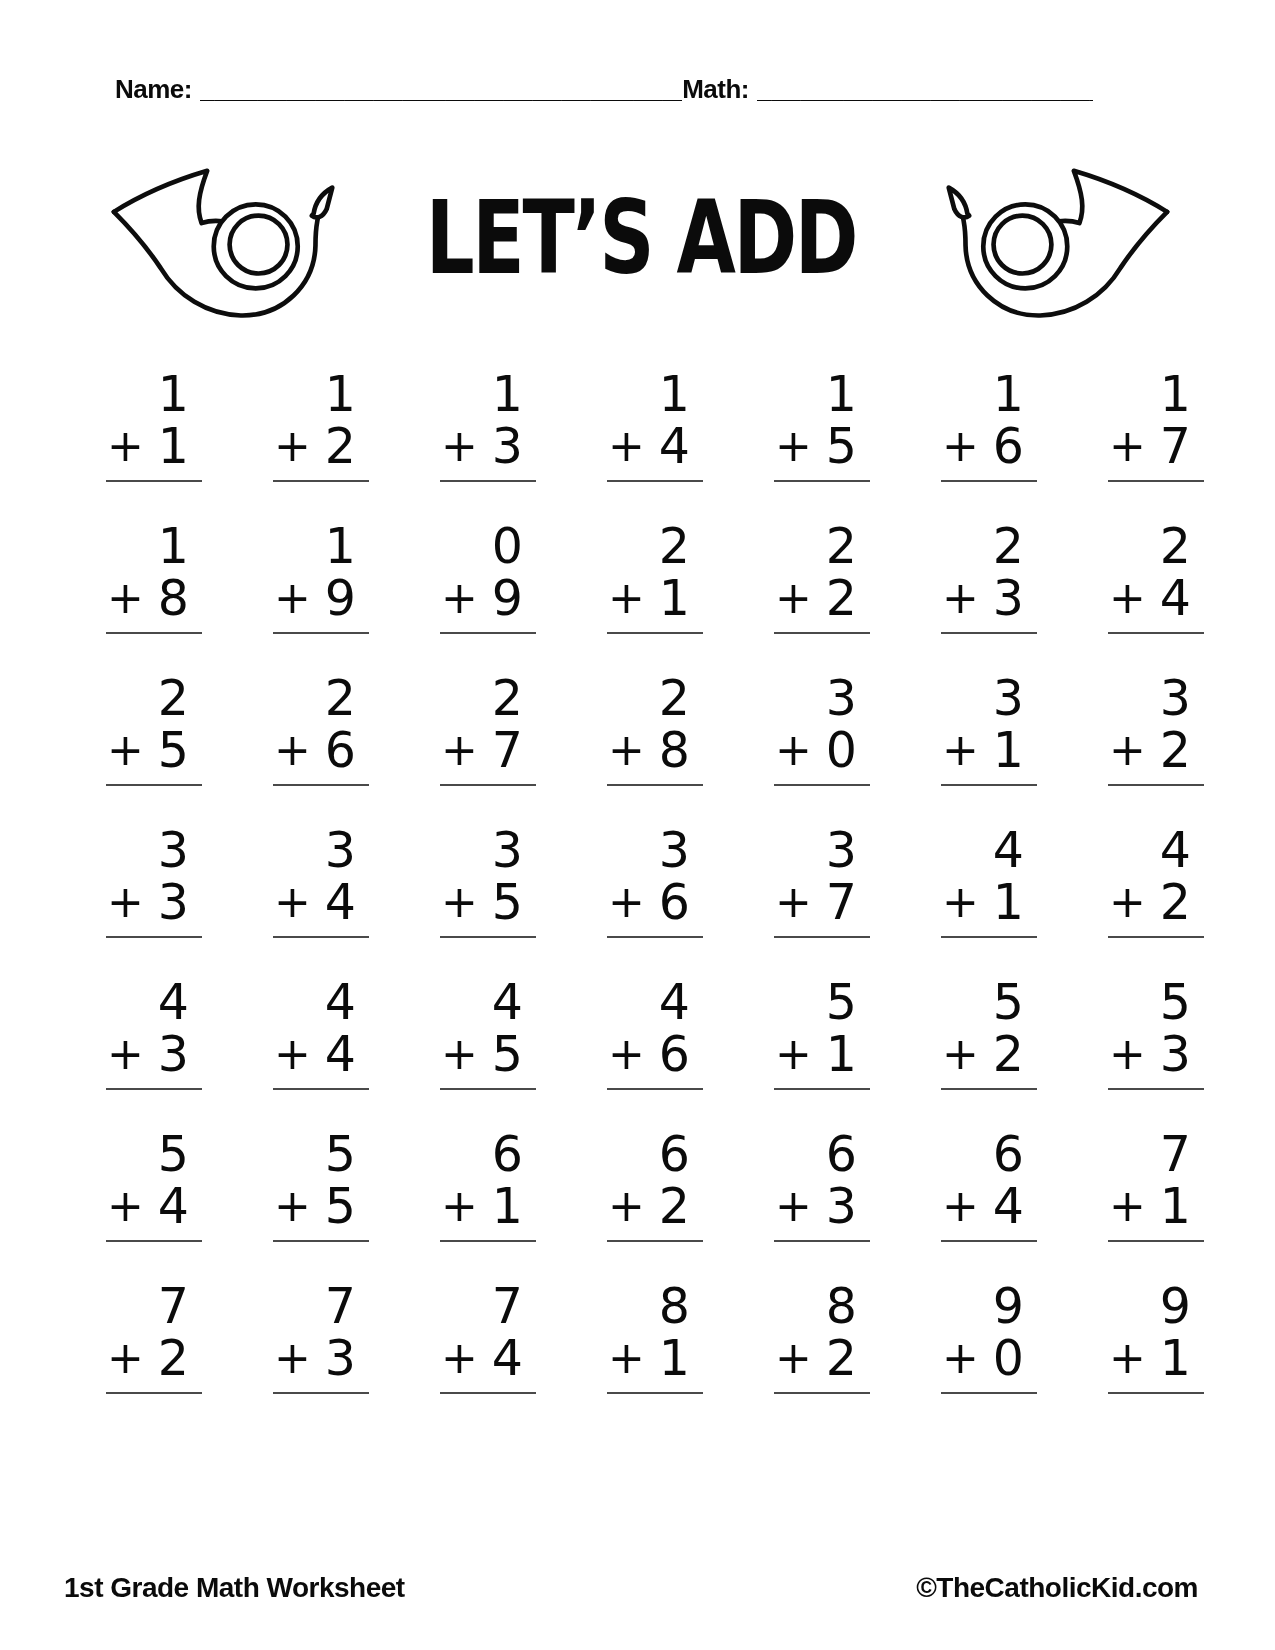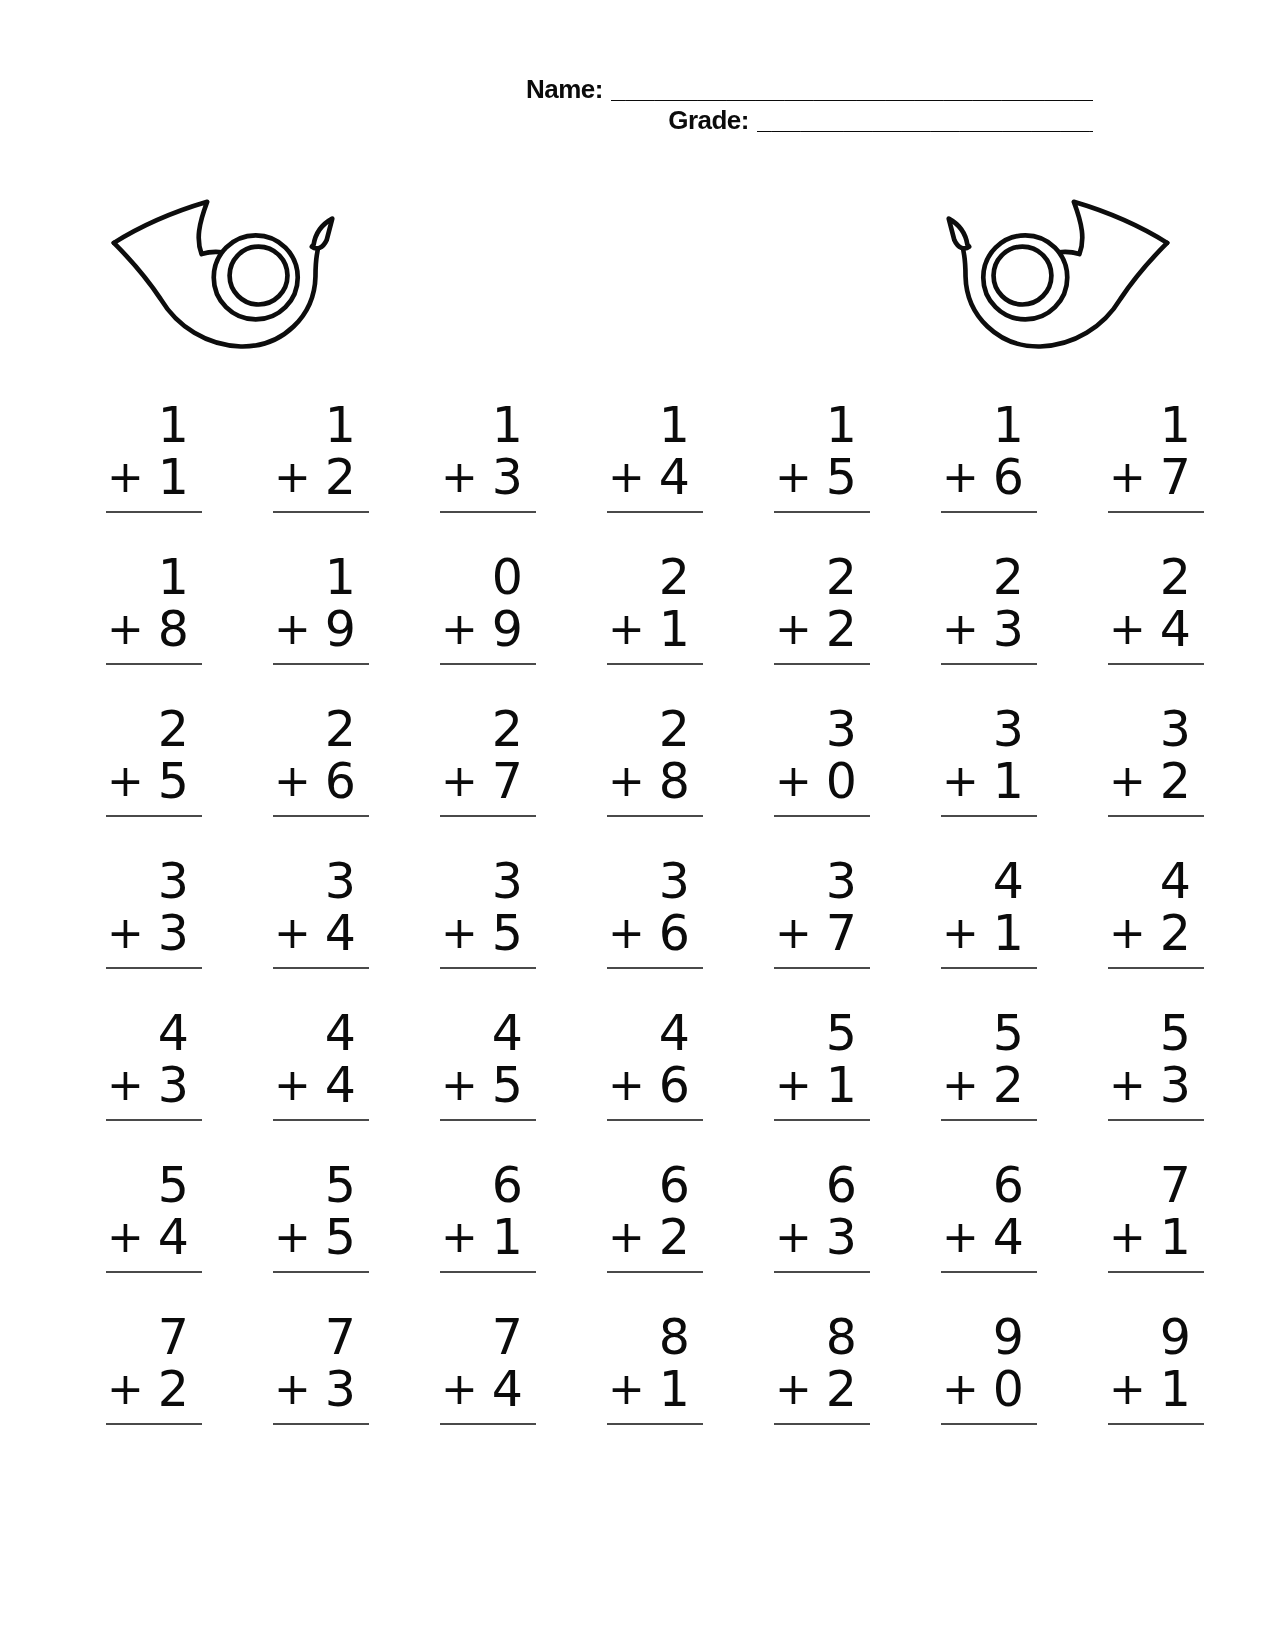--- a/index.html
+++ b/index.html
@@ -16,21 +16,20 @@
   
   .name-row {
     display: flex;
     justify-content: space-between;
     align-items: flex-end;
     padding: 74px 182px 0 115px;
     font-weight: bold;
     font-size: 26px;
     letter-spacing: -0.5px;
     white-space: nowrap;
-    flex-direction: column;
   }
   .field-group { display: flex; align-items: flex-end; }
   .field-label { margin-right: 8px; }
   .field-line {
     font-weight: bold;
     letter-spacing: 0px;
     overflow: hidden;
     display: inline-block;
   }
   .name-line-w { width: 482px; }
@@ -108,36 +107,39 @@
 <body>
 
 <div class="page">
 
   <div class="name-row">
     <div class="field-group">
       <span class="field-label">Name:</span>
       <span class="field-line name-line-w">____________________________________</span>
     </div>
     <div class="field-group">
-      <span class="field-label">Grade:</span>
+      <span class="field-label">Math:</span>
       <span class="field-line date-line-w">__________________________</span>
     </div>
   </div>
 
   <div class="header">
     <span class="horn left">
       <svg viewBox="0 0 260 180" xmlns="http://www.w3.org/2000/svg">
         <g fill="none" stroke="#0d0d0d" stroke-width="5" stroke-linejoin="round" stroke-linecap="round">
           <path d="M12,62 C30,80 48,101 62,122 C80,152 112,172 148,173 C193,174 227,140 228,98 C228,78 230,64 236,54"></path>
           <path d="M12,62 C44,42 78,28 112,18 C103,42 100,58 106,74 C112,72 120,71 128,72"></path>
           <circle cx="164" cy="99" r="45" fill="#ffffff"></circle>
           <circle cx="167" cy="97" r="31" fill="#ffffff"></circle>
           <path d="M226,64 C228,51 235,42 246,36 L240,59 C236,68 229,70 224,66 Z" fill="#ffffff"></path>
         </g>
       </svg>
+    </span>
+    <span class="title-wrap">
+      <h1 class="page-title">LET’S ADD</h1>
     </span>
     <span class="horn right">
       <svg viewBox="0 0 260 180" xmlns="http://www.w3.org/2000/svg">
         <g fill="none" stroke="#0d0d0d" stroke-width="5" stroke-linejoin="round" stroke-linecap="round">
           <path d="M12,62 C30,80 48,101 62,122 C80,152 112,172 148,173 C193,174 227,140 228,98 C228,78 230,64 236,54"></path>
           <path d="M12,62 C44,42 78,28 112,18 C103,42 100,58 106,74 C112,72 120,71 128,72"></path>
           <circle cx="164" cy="99" r="45" fill="#ffffff"></circle>
           <circle cx="167" cy="97" r="31" fill="#ffffff"></circle>
           <path d="M226,64 C228,51 235,42 246,36 L240,59 C236,68 229,70 224,66 Z" fill="#ffffff"></path>
         </g>
@@ -679,14 +681,18 @@
         <span>9</span>
       </div>
       <div class="prow">
         <span class="plus">+</span>
         <span>1</span>
       </div>
       <div class="answer-line"></div>
     </div>
   </div>
 
+  <div class="footer">
+    <span>1st Grade Math Worksheet</span>
+    <span>©TheCatholicKid.com</span>
+  </div>
 
 </div>
 
 </body></html>

